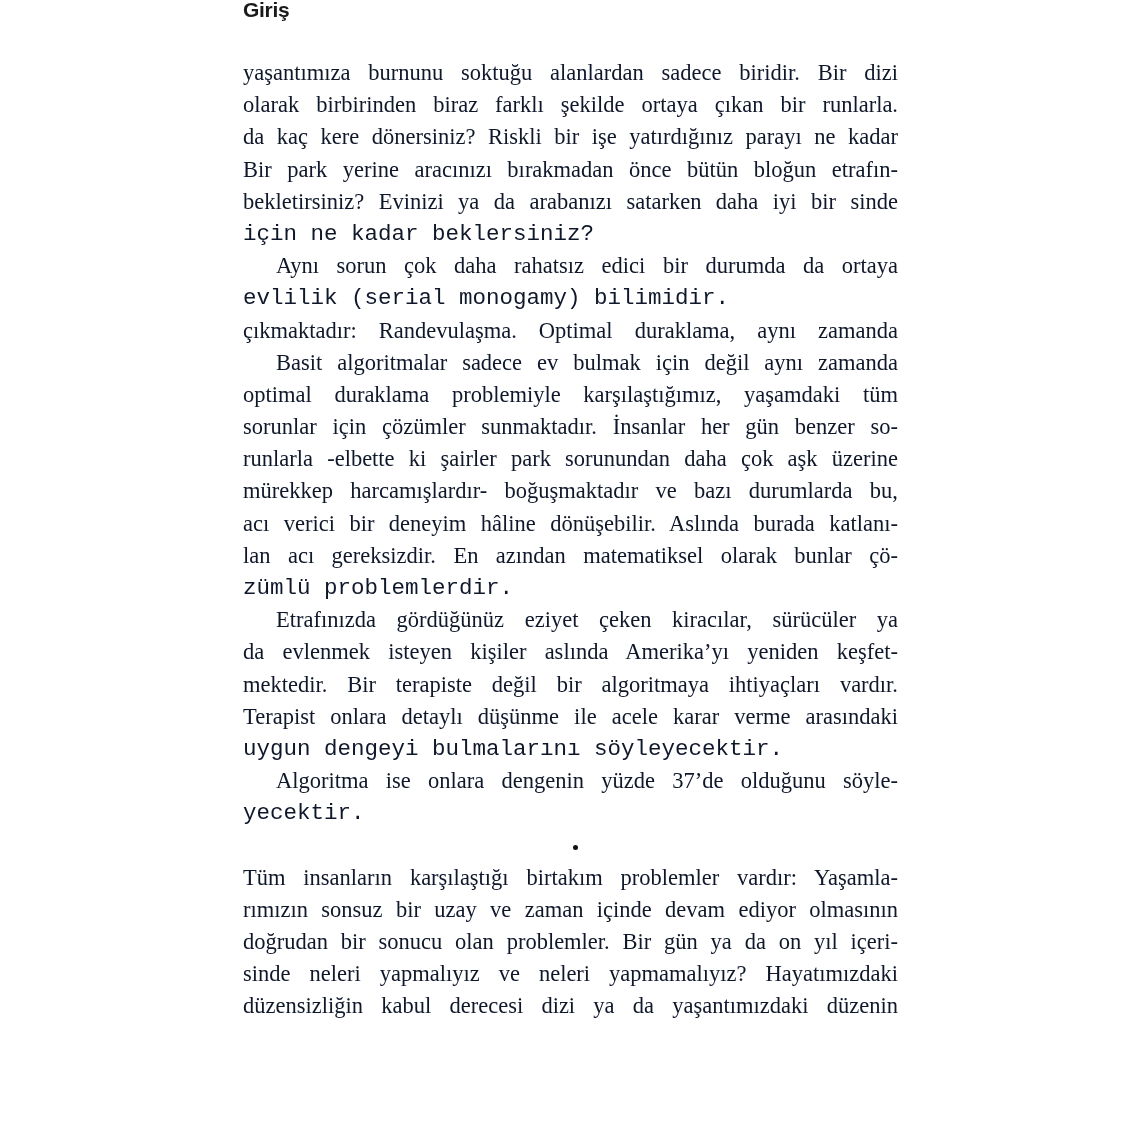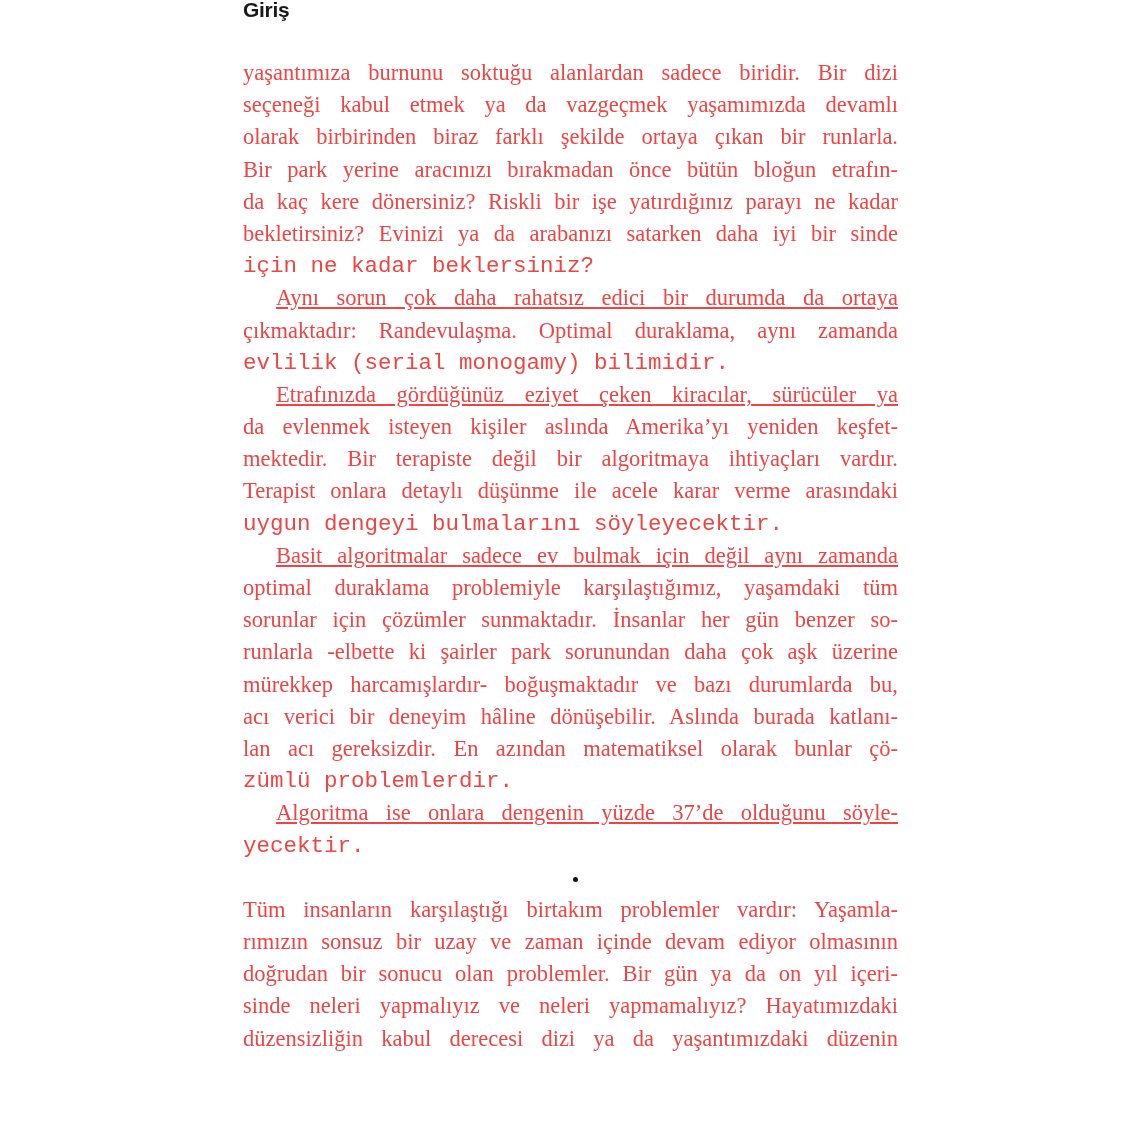--- a/index.html
+++ b/index.html
@@ -6,65 +6,64 @@
   body { width: 1140px; height: 1140px; overflow: hidden; position: relative; }
   .page { position: absolute; left: 0; top: 0; width: 1140px; height: 850px; background: #ffffff; }
   .running-head {
     position: absolute; left: 243px; top: -2px;
     font-family: "Liberation Sans", sans-serif; font-weight: bold;
     font-size: 21px; color: #1a1a1a; letter-spacing: -0.3px;
   }
   .body-text {
     position: absolute; left: 243px; top: 57px; width: 655px;
     font-family: "Liberation Serif", serif; font-size: 22.5px;
-    line-height: 32.2px; color: #ef4444;
+    line-height: 32.2px; color: #0f172a;
   }
   .line { display: block; white-space: nowrap; text-align: justify; text-align-last: justify; height: 32.2px; }
   .line.last { text-align-last: left; font-family: Liberation Mono, monospace; }
-  .line.indent { padding-left: 33px; text-decoration: underline; }
+  .line.indent { padding-left: 33px; }
   .separator { display: block; height: 32.2px; text-align: center; }
   .separator span { display: inline-block; width: 5px; height: 5px; border-radius: 50%; background: #111; vertical-align: middle; margin-left: 10px; }
 </style>
 </head>
 <body>
 
 <div class="page">
   <div class="running-head">Giriş</div>
 
   <div class="body-text">
     <div>
       <span class="line">yaşantımıza burnunu soktuğu alanlardan sadece biridir. Bir dizi</span>
-      <span class="line">seçeneği kabul etmek ya da vazgeçmek yaşamımızda devamlı</span>
       <span class="line">olarak birbirinden biraz farklı şekilde ortaya çıkan bir runlarla.</span>
+      <span class="line">da kaç kere dönersiniz? Riskli bir işe yatırdığınız parayı ne kadar</span>
       <span class="line">Bir park yerine aracınızı bırakmadan önce bütün bloğun etrafın-</span>
-      <span class="line">da kaç kere dönersiniz? Riskli bir işe yatırdığınız parayı ne kadar</span>
       <span class="line">bekletirsiniz? Evinizi ya da arabanızı satarken daha iyi bir sinde</span>
       <span class="line last">için ne kadar beklersiniz?</span>
     </div>
     <div>
       <span class="line indent">Aynı sorun çok daha rahatsız edici bir durumda da ortaya</span>
+      <span class="line last">evlilik (serial monogamy) bilimidir.</span>
       <span class="line">çıkmaktadır: Randevulaşma. Optimal duraklama, aynı zamanda</span>
-      <span class="line last">evlilik (serial monogamy) bilimidir.</span>
-    </div>
-    <div>
-      <span class="line indent">Etrafınızda gördüğünüz eziyet çeken kiracılar, sürücüler ya</span>
-      <span class="line">da evlenmek isteyen kişiler aslında Amerika’yı yeniden keşfet-</span>
-      <span class="line">mektedir. Bir terapiste değil bir algoritmaya ihtiyaçları vardır.</span>
-      <span class="line">Terapist onlara detaylı düşünme ile acele karar verme arasındaki</span>
-      <span class="line last">uygun dengeyi bulmalarını söyleyecektir.</span>
     </div>
     <div>
       <span class="line indent">Basit algoritmalar sadece ev bulmak için değil aynı zamanda</span>
       <span class="line">optimal duraklama problemiyle karşılaştığımız, yaşamdaki tüm</span>
       <span class="line">sorunlar için çözümler sunmaktadır. İnsanlar her gün benzer so-</span>
       <span class="line">runlarla -elbette ki şairler park sorunundan daha çok aşk üzerine</span>
       <span class="line">mürekkep harcamışlardır- boğuşmaktadır ve bazı durumlarda bu,</span>
       <span class="line">acı verici bir deneyim hâline dönüşebilir. Aslında burada katlanı-</span>
       <span class="line">lan acı gereksizdir. En azından matematiksel olarak bunlar çö-</span>
       <span class="line last">zümlü problemlerdir.</span>
+    </div>
+    <div>
+      <span class="line indent">Etrafınızda gördüğünüz eziyet çeken kiracılar, sürücüler ya</span>
+      <span class="line">da evlenmek isteyen kişiler aslında Amerika’yı yeniden keşfet-</span>
+      <span class="line">mektedir. Bir terapiste değil bir algoritmaya ihtiyaçları vardır.</span>
+      <span class="line">Terapist onlara detaylı düşünme ile acele karar verme arasındaki</span>
+      <span class="line last">uygun dengeyi bulmalarını söyleyecektir.</span>
     </div>
     <div>
       <span class="line indent">Algoritma ise onlara dengenin yüzde 37’de olduğunu söyle-</span>
       <span class="line last">yecektir.</span>
     </div>
 
     <div class="separator">
       <span></span>
     </div>
 

